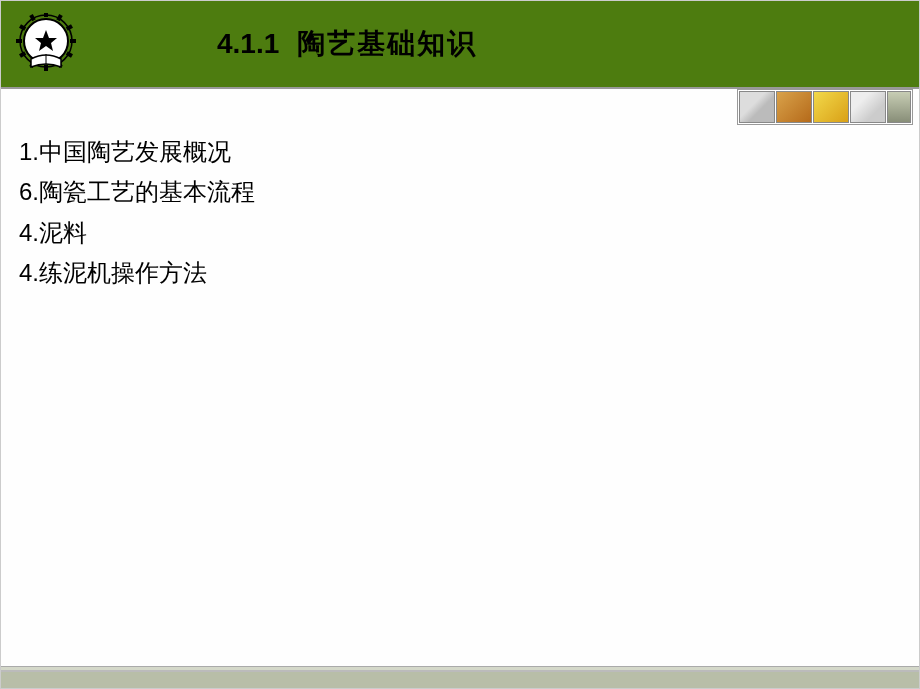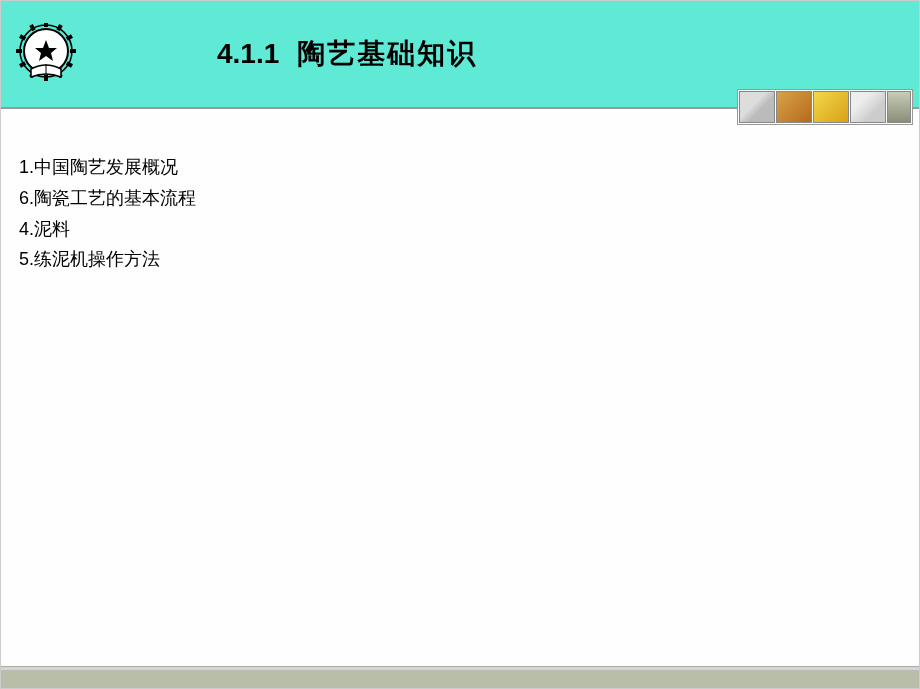--- a/index.html
+++ b/index.html
@@ -15,22 +15,22 @@
       overflow: hidden;
     }
     .slide {
       width: 920px;
       height: 689px;
       background: #fefefe;
       position: relative;
       border: 1px solid #ccc;
     }
     .header {
-      height: 108px;
-      background: #5eead4;
+      height: 88px;
+      background: #4d7c0f;
       border-bottom: 2px solid #999;
       display: flex;
       align-items: center;
       position: relative;
     }
     .badge {
       width: 62px;
       height: 62px;
       margin-left: 14px;
       position: relative;
@@ -64,21 +64,21 @@
     }
     .thumb.t1 { background: linear-gradient(135deg,#ddd 40%,#bbb 60%); }
     .thumb.t2 { background: linear-gradient(135deg,#d9a24a,#b56a1a); }
     .thumb.t3 { background: linear-gradient(135deg,#f2d94a,#d9a017); }
     .thumb.t4 { background: linear-gradient(135deg,#eee 30%,#ccc 70%); }
     .thumb.t5 { background: linear-gradient(180deg,#c7cdb4,#888e78); width:24px; }
     .content {
       padding: 44px 18px 0 18px;
     }
     .item {
-      font-size: 18px;
+      font-size: 24px;
       color: #000;
       line-height: 1.6;
       margin-bottom: 2px;
     }
     .footer {
       position: absolute;
       bottom: 0;
       left: 0;
       right: 0;
       height: 18px;
@@ -144,18 +144,18 @@
     <div class="thumb t2"></div>
     <div class="thumb t3"></div>
     <div class="thumb t4"></div>
     <div class="thumb t5"></div>
   </div>
 
   <div class="content">
     <div class="item">1.中国陶艺发展概况</div>
     <div class="item">6.陶瓷工艺的基本流程</div>
     <div class="item">4.泥料</div>
-    <div class="item">5.练泥机操作方法</div>
+    <div class="item">4.练泥机操作方法</div>
   </div>
 
   <div class="footer-line"></div>
   <div class="footer"></div>
 </div>
 
 </body></html>

